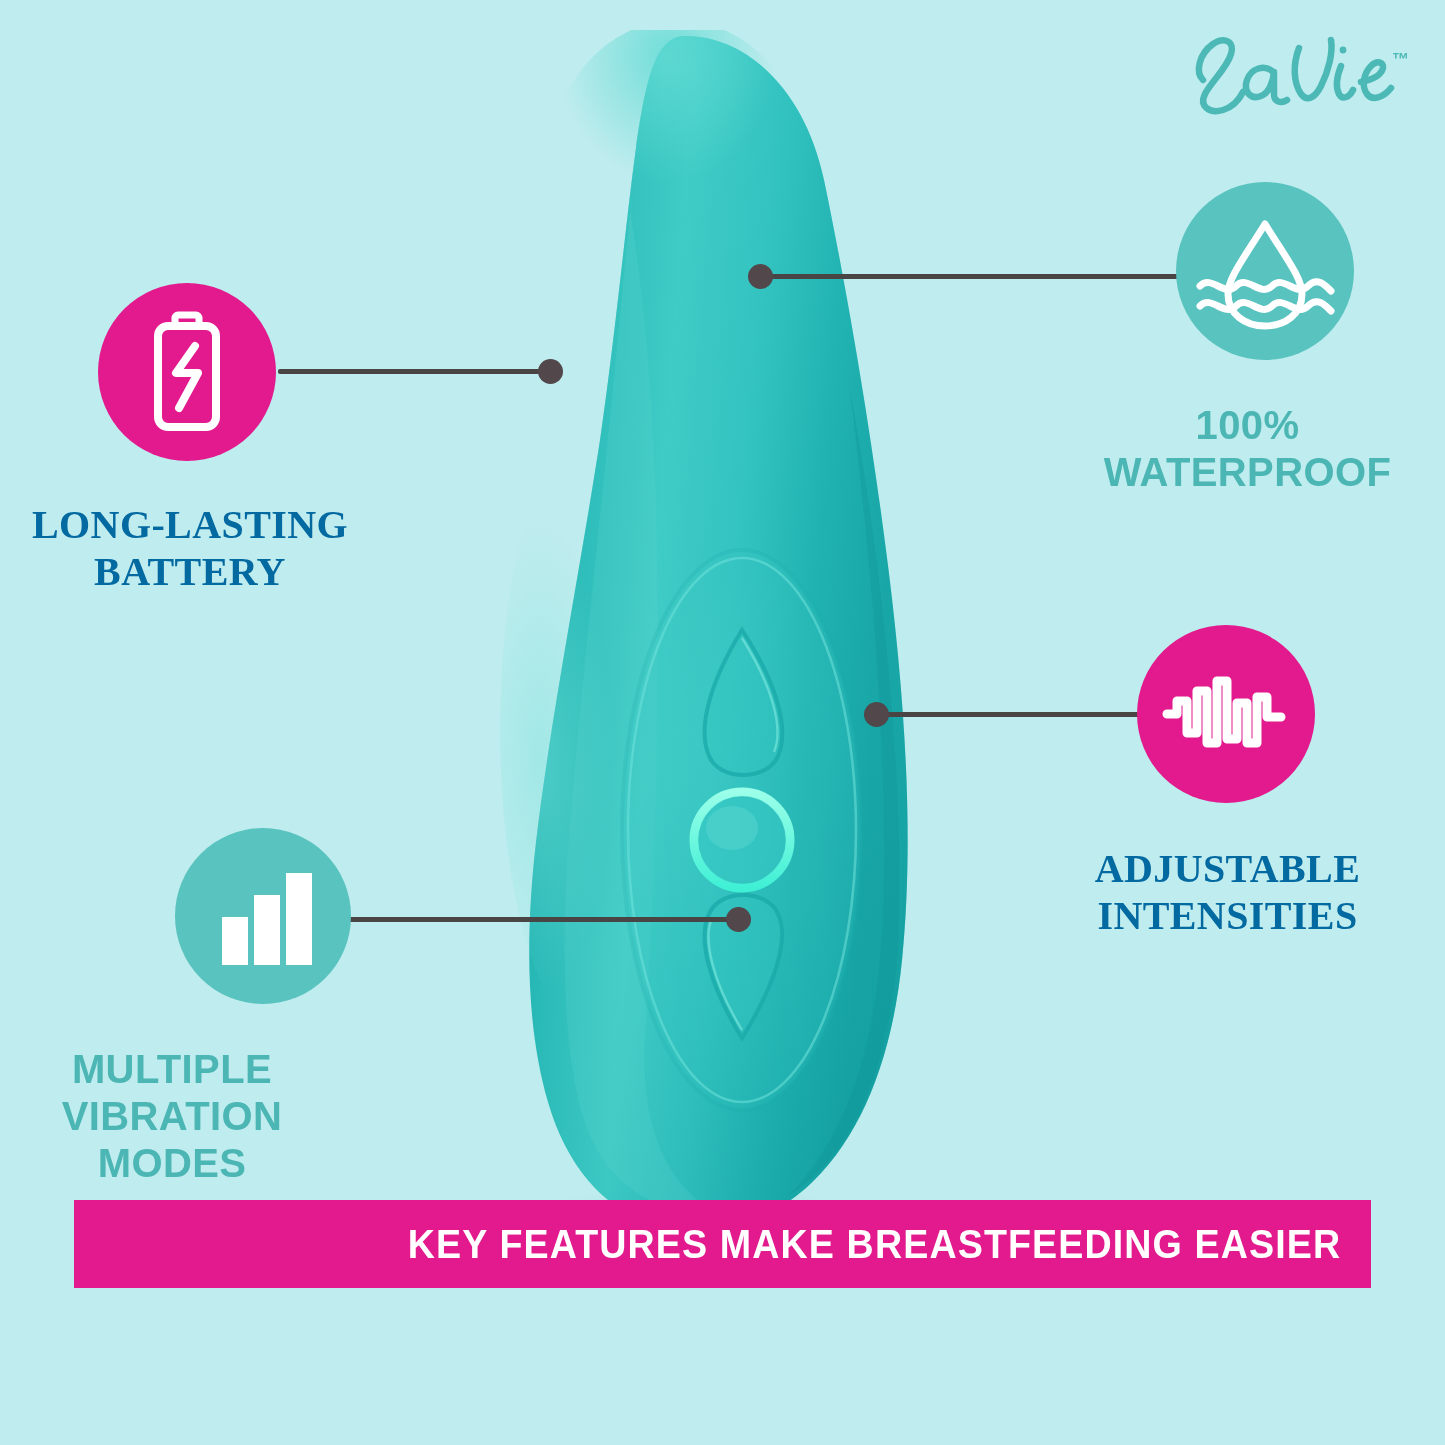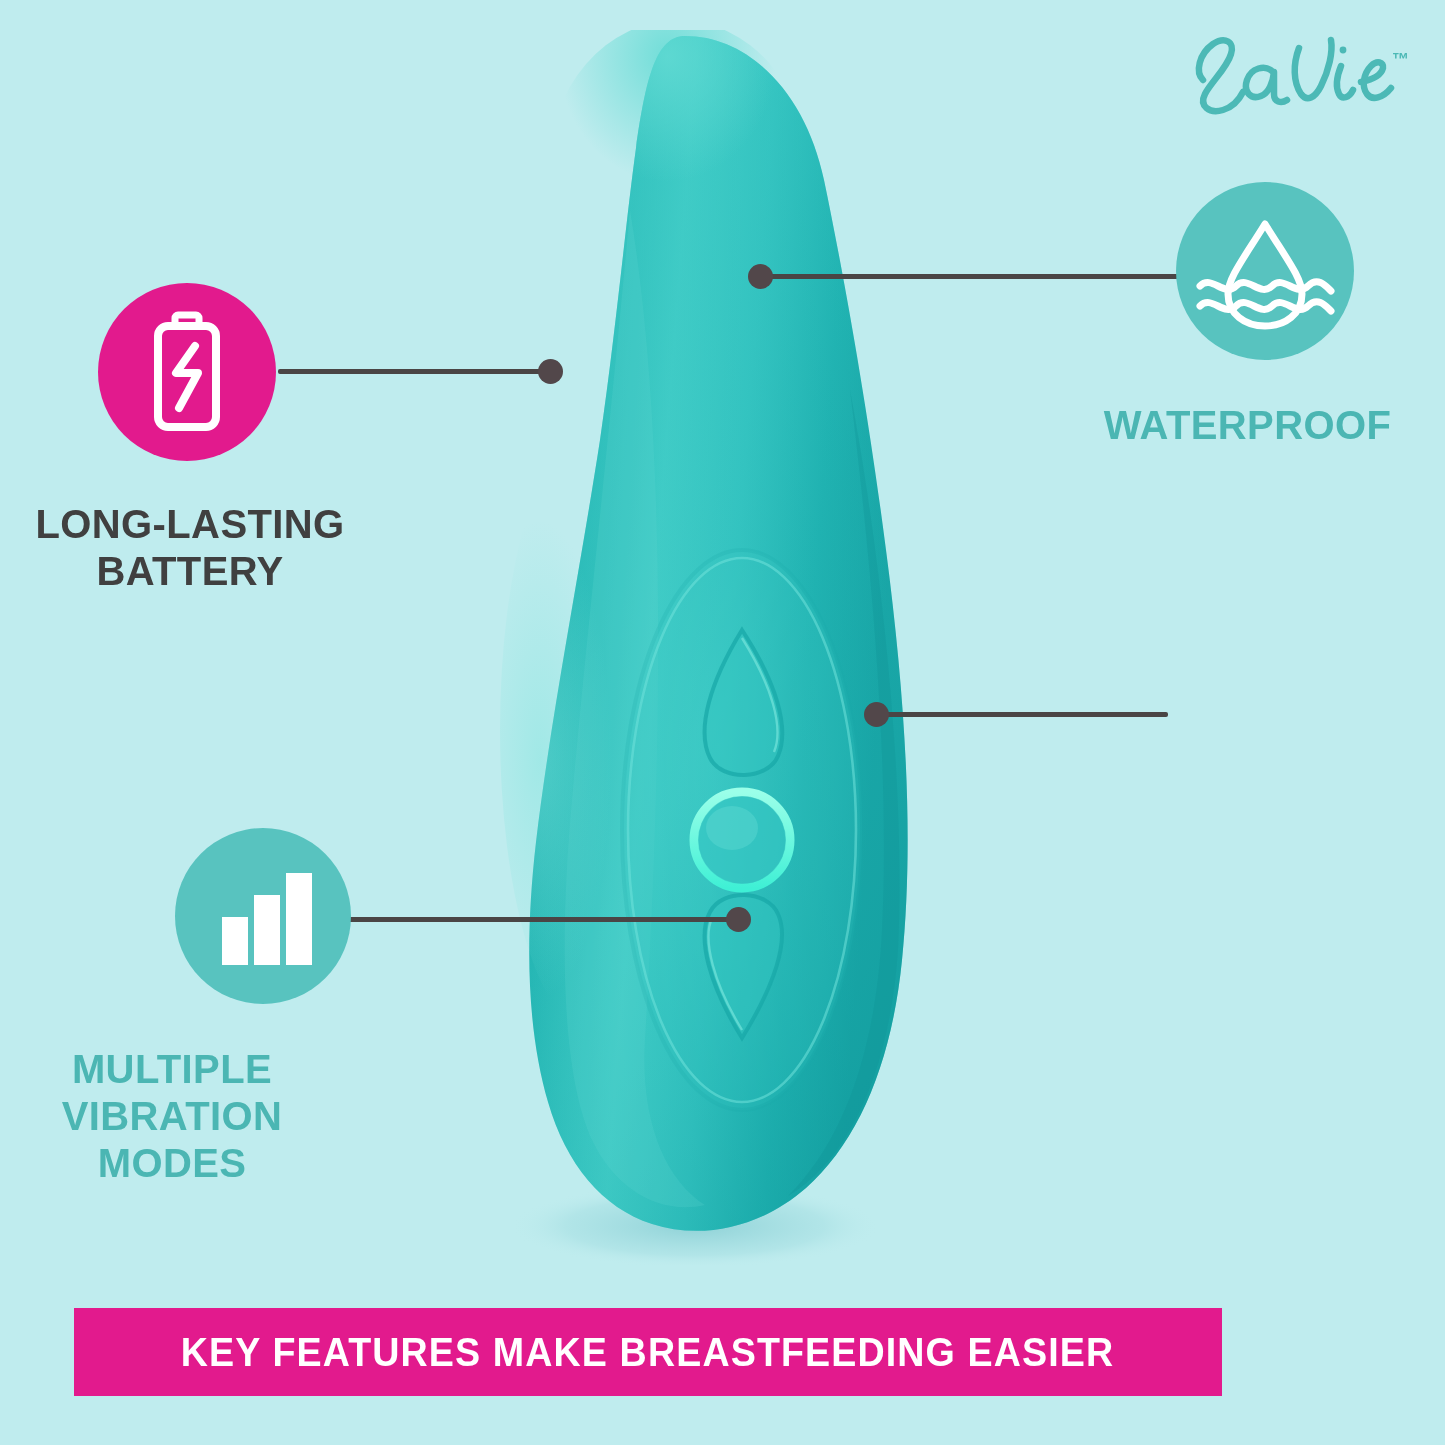--- a/index.html
+++ b/index.html
@@ -31,21 +31,21 @@
   .circle.pink{background:#e21a8d;}
   .circle.teal{background:#58c3bf;}
 
   .flabel{
     text-align:center;
     font-weight:700;
     letter-spacing:0.4px;
     line-height:1.18;
     text-transform:uppercase;
   }
-  .flabel.pink{color:#404040;}
+  .flabel.pink{color:#0369a1;font-family:Liberation Serif, serif;}
   .flabel.teal{color:#4bb6b3;}
 
   
   #f-battery{left:0px;top:283px;width:470px;}
   #f-battery .circle{width:178px;height:178px;margin:0 auto 0 98px;}
   #f-battery .flabel{font-size:40px;margin-top:40px;width:380px;margin-left:0px;}
 
   
   #f-vibration{left:17px;top:828px;width:470px;}
   #f-vibration .circle{width:176px;height:176px;margin:0 auto 0 158px;}
@@ -56,24 +56,24 @@
   #f-waterproof .circle{width:178px;height:178px;margin:0 auto 0 126px;}
   #f-waterproof .flabel{font-size:40px;margin-top:42px;width:395px;}
 
   
   #f-intensities{left:1010px;top:625px;width:435px;}
   #f-intensities .circle{width:178px;height:178px;margin:0 auto 0 127px;}
   #f-intensities .flabel{font-size:40px;margin-top:42px;width:435px;}
 
   
   #banner{
-    position:absolute;left:74px;top:1308px;
-    width:1148px;height:88px;
+    position:absolute;left:74px;top:1200px;
+    width:1297px;height:88px;
     background:#e21a8d;
-    display:flex;align-items:center;justify-content:center;
+    display:flex;align-items:center;justify-content:flex-end;
   }
   #banner .btext{
     color:#ffffff;font-weight:700;font-size:40px;
     letter-spacing:1.2px;
     transform:scaleX(0.94);
     white-space:nowrap;
     text-transform:uppercase;
   }
 </style>
 </head>
@@ -222,24 +222,39 @@
   <div class="feature" id="f-waterproof">
     <div class="circle teal">
       <svg width="150" height="130" viewBox="0 0 150 130">
         <path d="M75 18 C96 52 112 72 112 88 C112 108 95 120 75 120
                  C55 120 38 108 38 88 C38 72 54 52 75 18 Z" fill="none" stroke="#fff" stroke-width="7" stroke-linejoin="round"></path>
         <path d="M10 80 C22 68 34 92 46 80 C58 68 70 92 82 80 C94 68 106 92 118 80 C128 70 136 80 141 85" fill="none" stroke="#fff" stroke-width="7" stroke-linecap="round"></path>
         <path d="M10 100 C22 88 34 112 46 100 C58 88 70 112 82 100 C94 88 106 112 118 100 C128 90 136 100 141 105" fill="none" stroke="#fff" stroke-width="7" stroke-linecap="round"></path>
       </svg>
     </div>
     <div class="flabel teal">
+      <div>100%</div>
       <div>WATERPROOF</div>
     </div>
   </div>
 
+  <div class="feature" id="f-intensities">
+    <div class="circle pink">
+      <svg width="130" height="110" viewBox="0 0 130 110">
+        <path d="M6 55
+                 L16 55 L16 42 L26 42 L26 74 L36 74 L36 32 L46 32 L46 84
+                 L56 84 L56 22 L66 22 L66 80 L76 80 L76 44 L86 44 L86 84
+                 L96 84 L96 38 L106 38 L106 58 L120 58" fill="none" stroke="#fff" stroke-width="9" stroke-linecap="round" stroke-linejoin="round"></path>
+      </svg>
+    </div>
+    <div class="flabel pink">
+      <div>ADJUSTABLE</div>
+      <div>INTENSITIES</div>
+    </div>
+  </div>
 
   <div class="feature" id="f-vibration">
     <div class="circle teal">
       <svg width="110" height="110" viewBox="0 0 110 110">
         <rect x="14" y="56" width="26" height="48" fill="#fff"></rect>
         <rect x="46" y="34" width="26" height="70" fill="#fff"></rect>
         <rect x="78" y="12" width="26" height="92" fill="#fff"></rect>
       </svg>
     </div>
     <div class="flabel teal">

